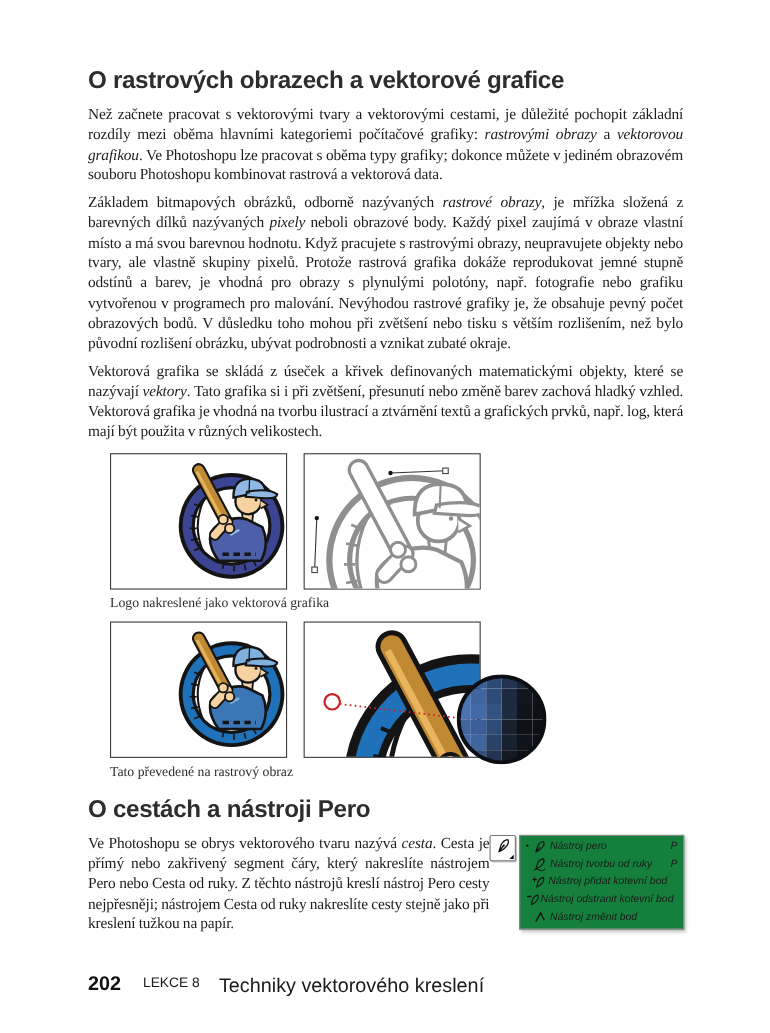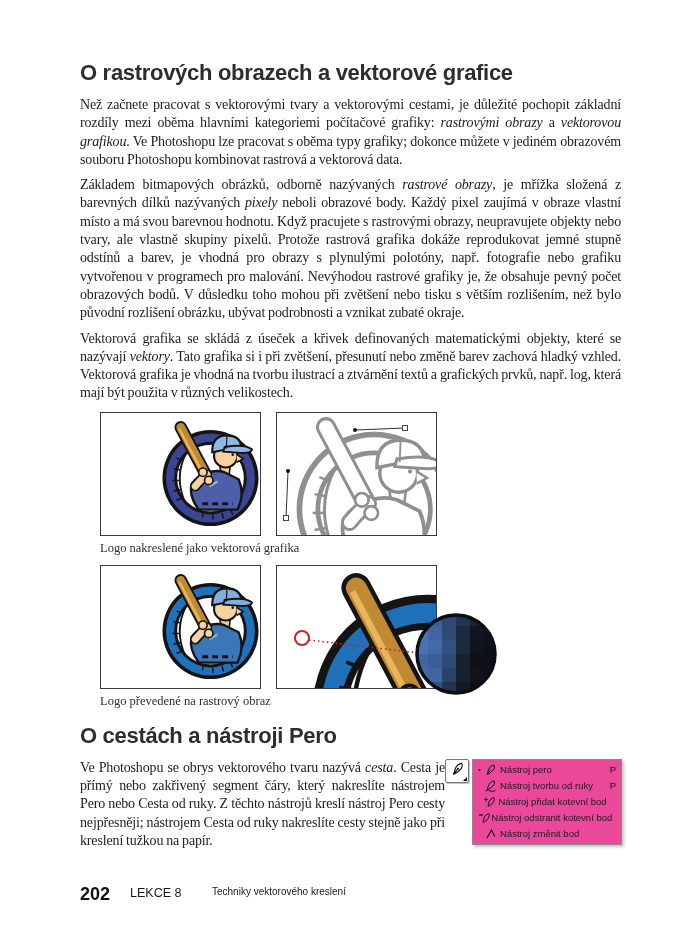--- a/index.html
+++ b/index.html
@@ -48,39 +48,40 @@
   .tool-button{
     position:absolute;left:0;top:0;width:22px;height:22px;background:#fff;
     border:1px solid #777;border-radius:2px;box-shadow:1px 1px 0 #c4c4c4;
     display:flex;align-items:center;justify-content:center;
   }
   .tool-button .corner{
     position:absolute;right:1px;bottom:1px;width:0;height:0;
     border-left:4px solid transparent;border-bottom:4px solid #000;
   }
   .tool-flyout{
-    position:absolute;left:27px;top:0;width:148px;background:#ec4899;
+    position:absolute;left:27px;top:0;width:148px;background:#15803d;
     border:1px solid #8a8a8a;box-shadow:2px 2px 3px rgba(0,0,0,0.25);
     padding:2px 0;
+    font-style:italic;
   }
   .flyout-row{
     display:flex;align-items:center;height:16px;
     font-family:"Liberation Sans","DejaVu Sans",sans-serif;
     font-size:9.5px;color:#1a1a1a;padding:0 5px 0 2px;
   }
   .flyout-row .sel{width:9px;font-size:7px;text-align:center;color:#000;}
   .flyout-row .mi-icon{width:16px;display:flex;align-items:center;}
   .flyout-row .mi-label{flex:1;white-space:nowrap;}
   .flyout-row .mi-key{width:10px;text-align:right;}
   
   .footer{position:absolute;left:80px;top:884px;width:541px;height:18px;
     font-family:"Liberation Sans","DejaVu Sans",sans-serif;color:#1a1a1a;}
   .footer .pg{position:absolute;left:0;top:0;font-size:18px;font-weight:700;color:#111;}
   .footer .lesson{position:absolute;left:50px;top:2px;font-size:12.5px;}
-  .footer .chapter{position:absolute;left:132px;top:2px;font-size:10px;}
+  .footer .chapter{position:absolute;left:119px;top:2px;font-size:18px;}
 </style>
 </head>
 <body>
 
 <svg width="0" height="0" style="position:absolute" aria-hidden="true">
   <defs>
     <symbol id="logo" viewBox="0 0 100 100">
       <circle cx="51" cy="53" r="41" fill="var(--lg-ink)"></circle>
       <circle cx="51" cy="53" r="38" fill="var(--lg-ring)"></circle>
       <circle cx="51" cy="53" r="31" fill="var(--lg-ink)"></circle>
@@ -194,21 +195,21 @@
           <rect x="-1" y="69" width="14" height="14" fill="#3b5e96"></rect>
           <rect x="13" y="69" width="14" height="14" fill="#33527f"></rect>
           <rect x="27" y="69" width="14" height="14" fill="#22344f"></rect>
           <rect x="41" y="69" width="14" height="14" fill="#141a24"></rect>
           <rect x="55" y="69" width="14" height="14" fill="#0d1117"></rect>
           <rect x="69" y="69" width="14" height="14" fill="#0d1117"></rect>
         </g>
       <circle cx="41" cy="41" r="39" fill="none" stroke="#0c0e14" stroke-width="3.5"></circle>
     </svg>
   </div>
-  <div class="caption">Logo převedené na rastrový obraz</div>
+  <div class="caption">Tato převedené na rastrový obraz</div>
 
   <h1 class="sect sect2">O cestách a nástroji Pero</h1>
 
   <div class="bottomrow">
     <p class="body">Ve Photoshopu se obrys vektorového tvaru nazývá <i>cesta</i>. Cesta je přímý nebo zakřivený segment čáry, který nakreslíte nástrojem Pero nebo Cesta od ruky. Z těchto nástrojů kreslí nástroj Pero cesty nejpřesněji; nástrojem Cesta od ruky nakreslíte cesty stejně jako při kreslení tužkou na papír.</p>
 
     <div class="tool-panel">
       <div class="tool-button">
         <span>
           <svg width="15" height="15" viewBox="0 0 13 13">

